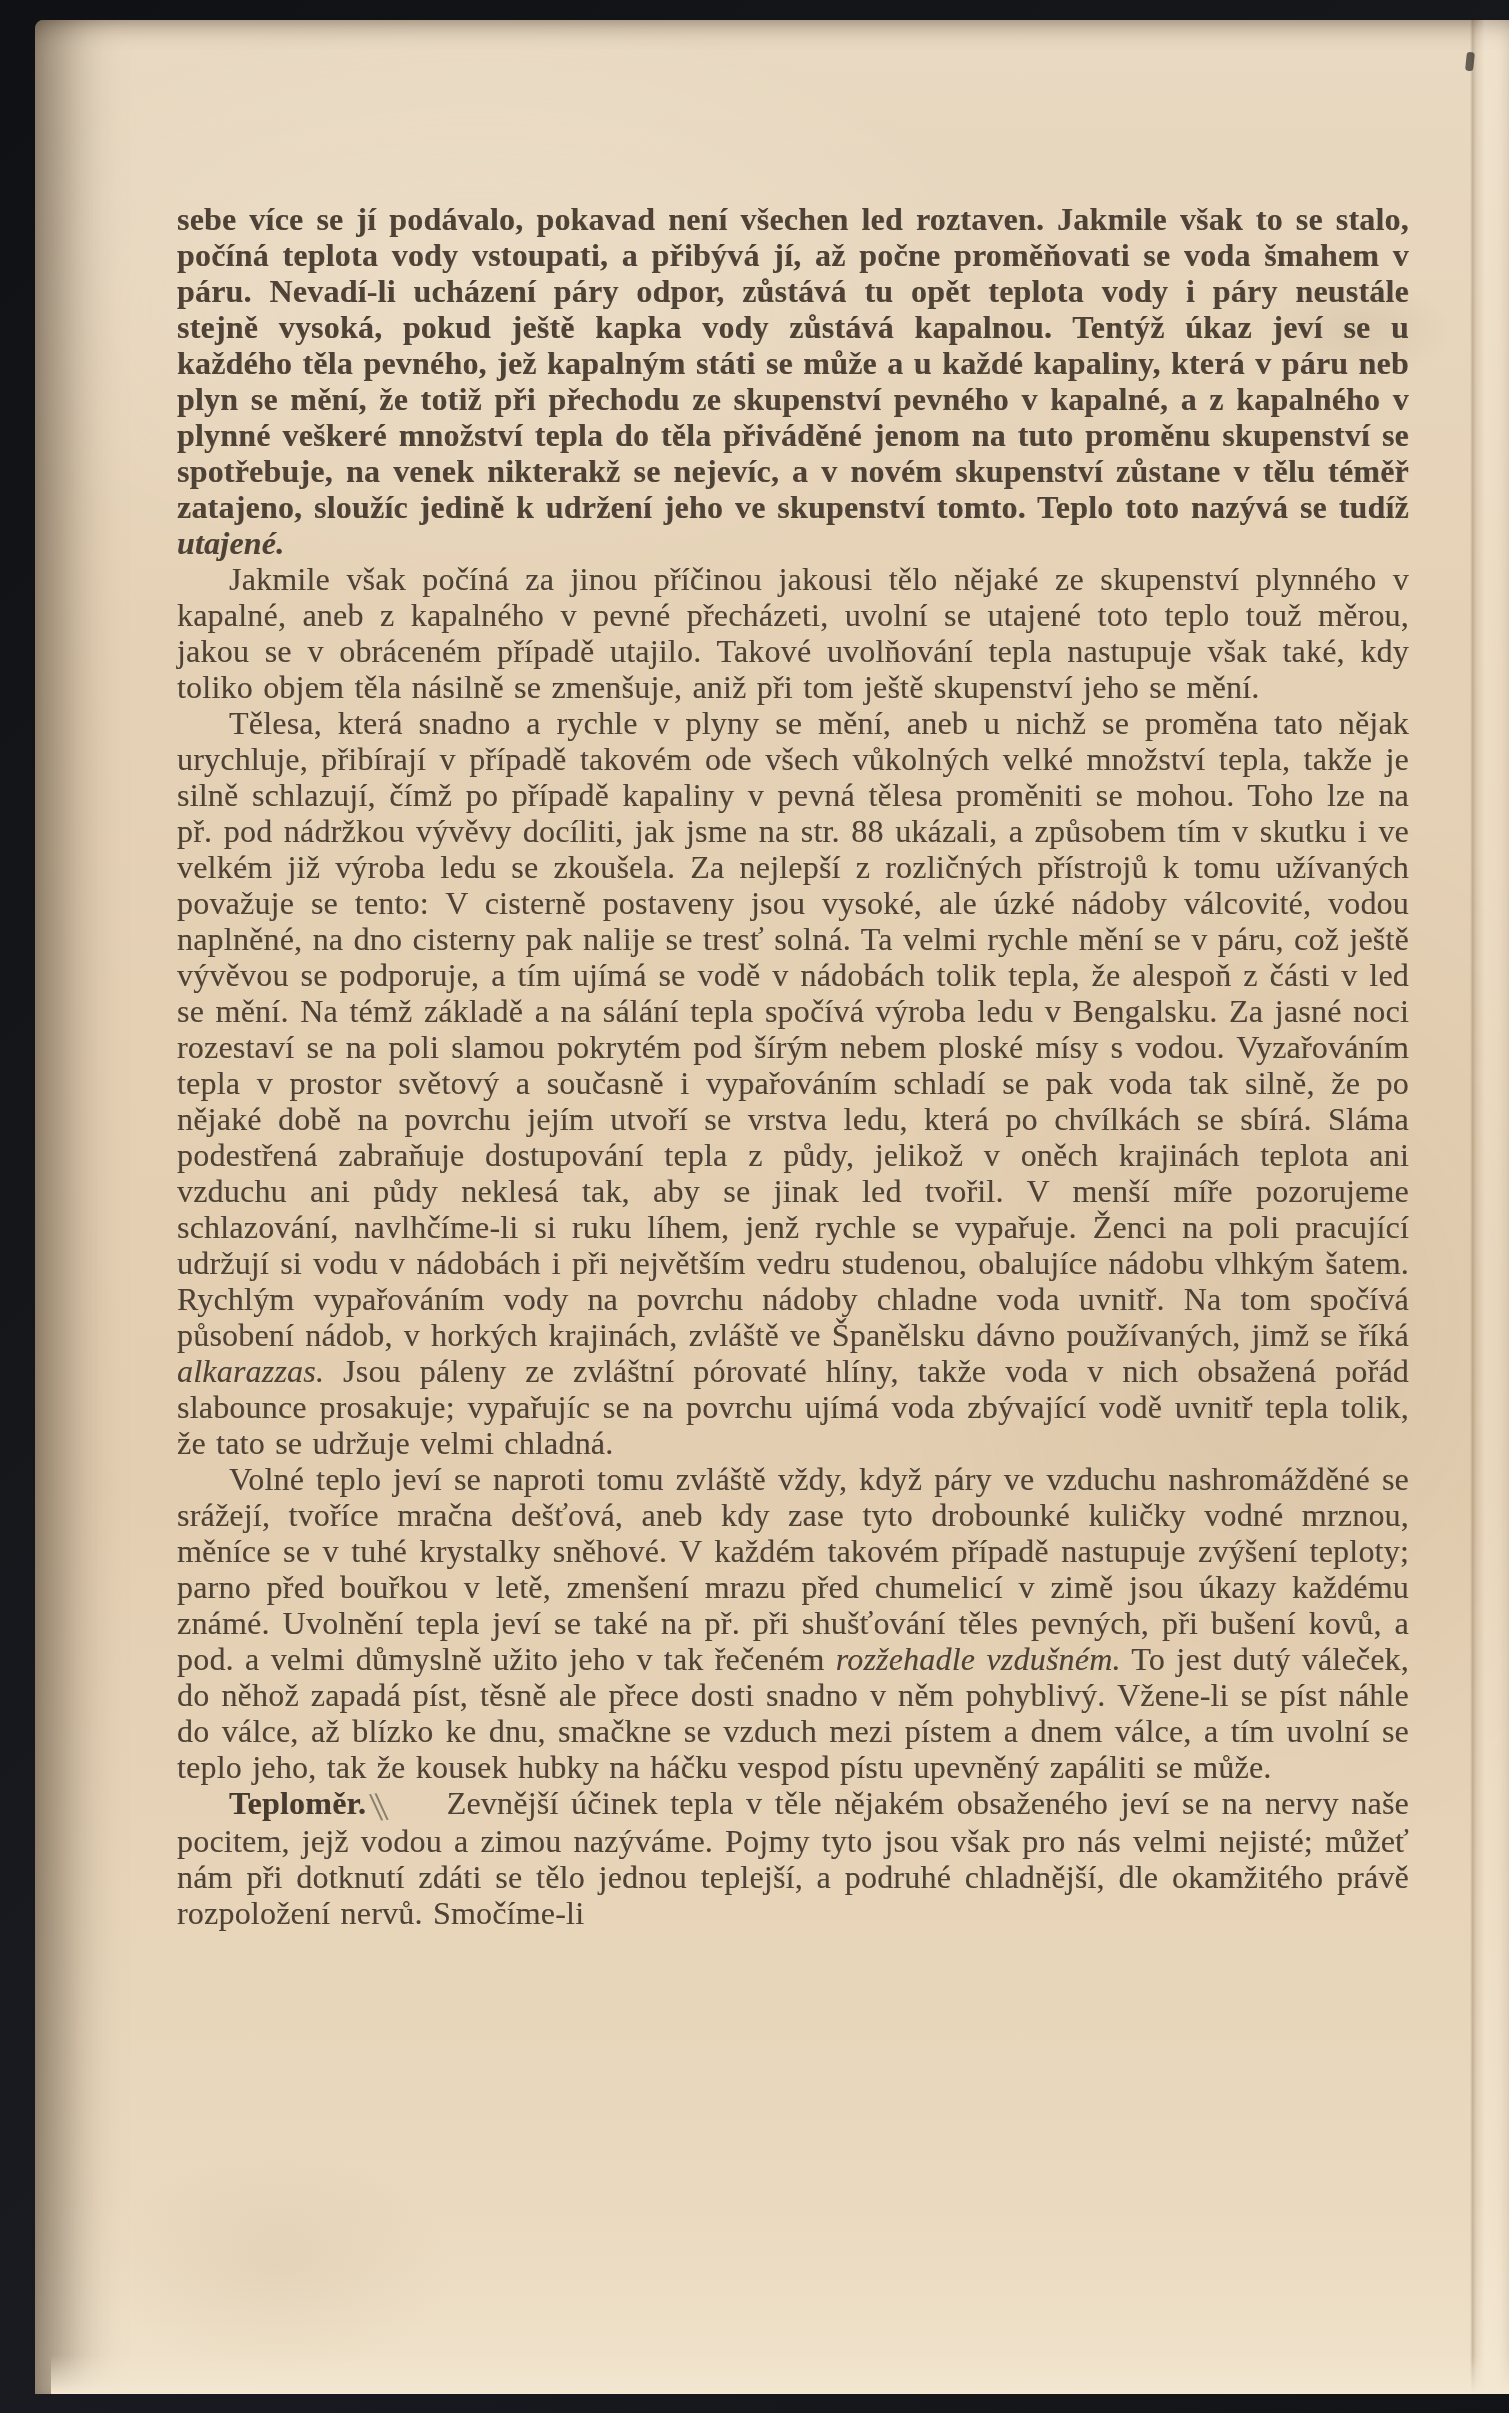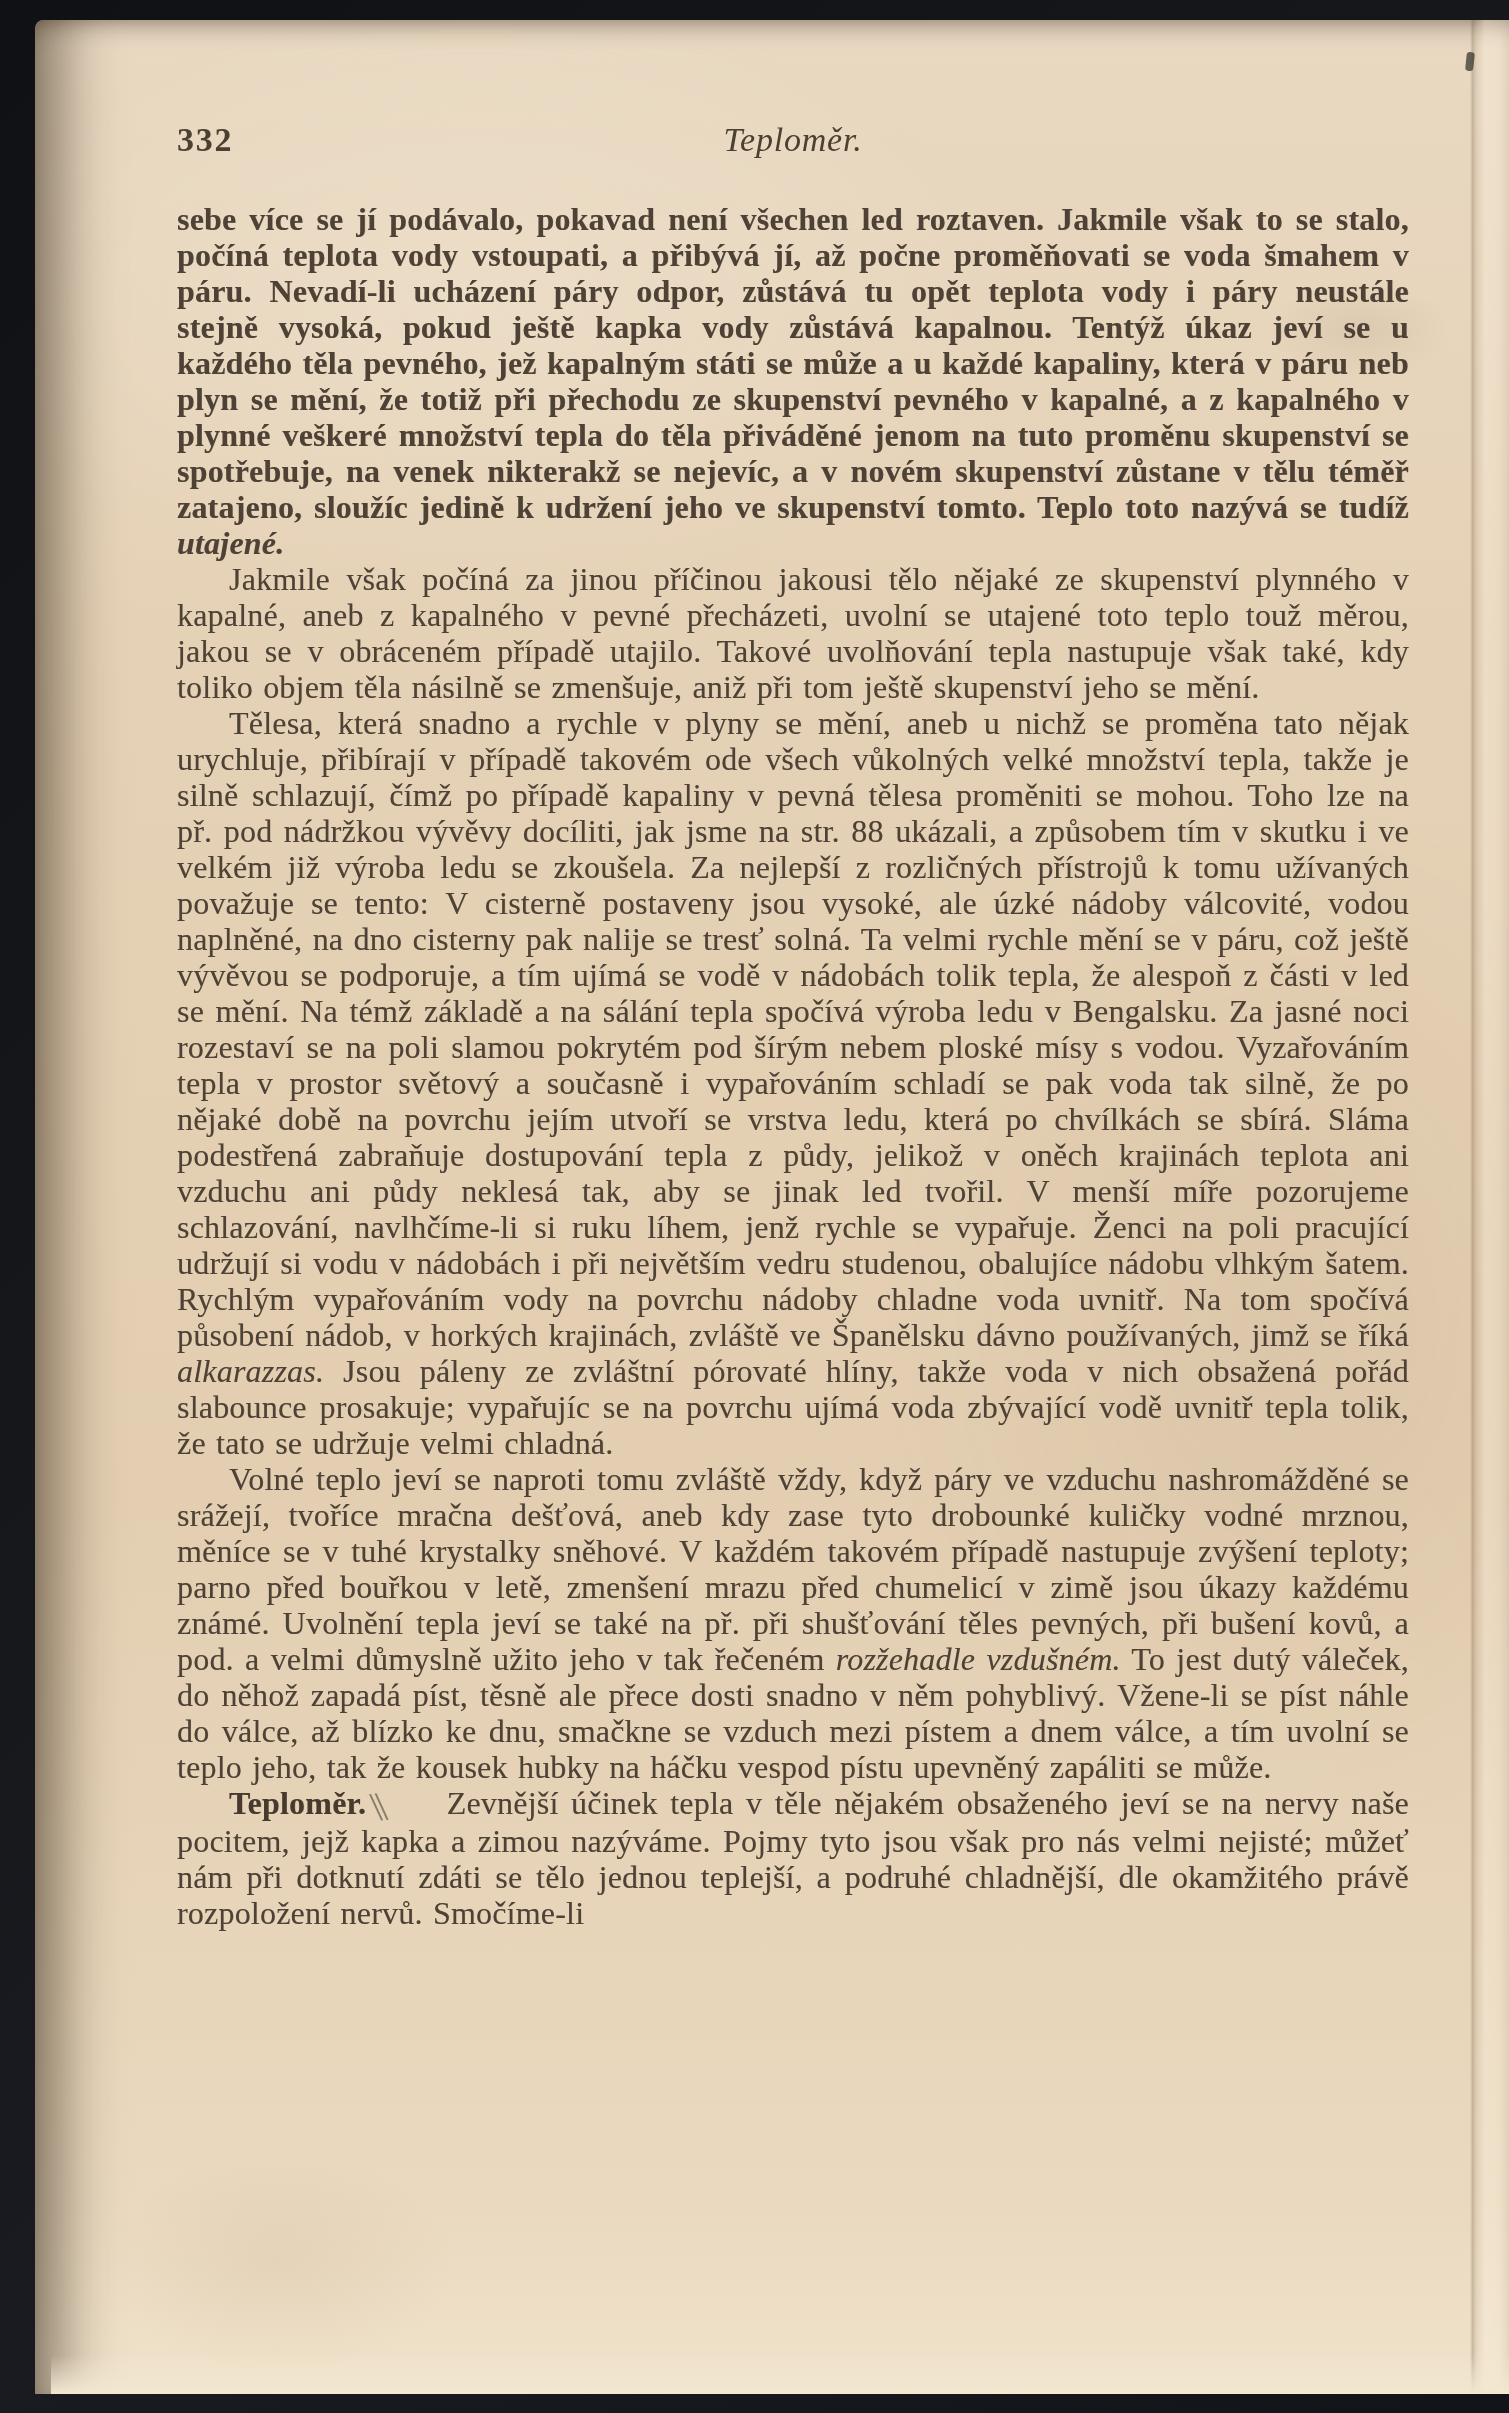--- a/index.html
+++ b/index.html
@@ -110,26 +110,22 @@
 <body>
 
 <div class="scan">
   <div class="sheet"></div>
   <div class="stain-a"></div>
   <div class="stain-b"></div>
   <div class="fold"></div>
   <div class="fold-notch"></div>
   <div class="bottom-edge"></div>
 
-  <div class="page-header">
-    <span class="page-number">332</span>
-    <span class="running-title">Teploměr.</span>
-  </div>
 
   <div class="body-text" id="body-text">
       <p class="no-indent"><span>sebe více se jí podávalo, pokavad není všechen led roztaven. Jakmile však to se stalo, počíná teplota vody vstoupati, a přibývá jí, až počne proměňovati se voda šmahem v páru. Nevadí-li ucházení páry odpor, zůstává tu opět teplota vody i páry neustále stejně vysoká, pokud ještě kapka vody zůstává kapalnou. Tentýž úkaz jeví se u každého těla pevného, jež kapalným státi se může a u každé kapaliny, která v páru neb plyn se mění, že totiž při přechodu ze skupenství pevného v kapalné, a z kapalného v plynné veškeré množství tepla do těla přiváděné jenom na tuto proměnu skupenství se spotřebuje, na venek nikterakž se nejevíc, a v novém skupenství zůstane v tělu téměř zatajeno, sloužíc jedině k udržení jeho ve skupenství tomto. Teplo toto nazývá se tudíž </span><span class="it">utajené.</span></p>
       <p><span>Jakmile však počíná za jinou příčinou jakousi tělo nějaké ze skupenství plynného v kapalné, aneb z kapalného v pevné přecházeti, uvolní se utajené toto teplo touž měrou, jakou se v obráceném případě utajilo. Takové uvolňování tepla nastupuje však také, kdy toliko objem těla násilně se zmenšuje, aniž při tom ještě skupenství jeho se mění.</span></p>
       <p><span>Tělesa, která snadno a rychle v plyny se mění, aneb u nichž se proměna tato nějak urychluje, přibírají v případě takovém ode všech vůkolných velké množství tepla, takže je silně schlazují, čímž po případě kapaliny v pevná tělesa proměniti se mohou. Toho lze na př. pod nádržkou vývěvy docíliti, jak jsme na str. 88 ukázali, a způsobem tím v skutku i ve velkém již výroba ledu se zkoušela. Za nejlepší z rozličných přístrojů k tomu užívaných považuje se tento: V cisterně postaveny jsou vysoké, ale úzké nádoby válcovité, vodou naplněné, na dno cisterny pak nalije se tresť solná. Ta velmi rychle mění se v páru, což ještě vývěvou se podporuje, a tím ujímá se vodě v nádobách tolik tepla, že alespoň z části v led se mění. Na témž základě a na sálání tepla spočívá výroba ledu v Bengalsku. Za jasné noci rozestaví se na poli slamou pokrytém pod šírým nebem ploské mísy s vodou. Vyzařováním tepla v prostor světový a současně i vypařováním schladí se pak voda tak silně, že po nějaké době na povrchu jejím utvoří se vrstva ledu, která po chvílkách se sbírá. Sláma podestřená zabraňuje dostupování tepla z půdy, jelikož v oněch krajinách teplota ani vzduchu ani půdy neklesá tak, aby se jinak led tvořil. V menší míře pozorujeme schlazování, navlhčíme-li si ruku líhem, jenž rychle se vypařuje. Ženci na poli pracující udržují si vodu v nádobách i při největším vedru studenou, obalujíce nádobu vlhkým šatem. Rychlým vypařováním vody na povrchu nádoby chladne voda uvnitř. Na tom spočívá působení nádob, v horkých krajinách, zvláště ve Španělsku dávno používaných, jimž se říká </span><span class="it">alkarazzas.</span><span> Jsou páleny ze zvláštní pórovaté hlíny, takže voda v nich obsažená pořád slabounce prosakuje; vypařujíc se na povrchu ujímá voda zbývající vodě uvnitř tepla tolik, že tato se udržuje velmi chladná.</span></p>
       <p><span>Volné teplo jeví se naproti tomu zvláště vždy, když páry ve vzduchu nashromážděné se srážejí, tvoříce mračna dešťová, aneb kdy zase tyto drobounké kuličky vodné mrznou, měníce se v tuhé krystalky sněhové. V každém takovém případě nastupuje zvýšení teploty; parno před bouřkou v letě, zmenšení mrazu před chumelicí v zimě jsou úkazy každému známé. Uvolnění tepla jeví se také na př. při shušťování těles pevných, při bušení kovů, a pod. a velmi důmyslně užito jeho v tak řečeném </span><span class="it">rozžehadle vzdušném.</span><span> To jest dutý váleček, do něhož zapadá píst, těsně ale přece dosti snadno v něm pohyblivý. Vžene-li se píst náhle do válce, až blízko ke dnu, smačkne se vzduch mezi pístem a dnem válce, a tím uvolní se teplo jeho, tak že kousek hubky na háčku vespod pístu upevněný zapáliti se může.</span></p>
-      <p><span class="bd">Teploměr.</span><span class="pencil-mark">⫽</span><span>Zevnější účinek tepla v těle nějakém obsaženého jeví se na nervy naše pocitem, jejž kapka a zimou nazýváme. Pojmy tyto jsou však pro nás velmi nejisté; můžeť nám při dotknutí zdáti se tělo jednou teplejší, a podruhé chladnější, dle okamžitého právě rozpoložení nervů. Smočíme-li</span></p>
+      <p><span class="bd">Teploměr.</span><span class="pencil-mark">⫽</span><span>Zevnější účinek tepla v těle nějakém obsaženého jeví se na nervy naše pocitem, jejž vodou a zimou nazýváme. Pojmy tyto jsou však pro nás velmi nejisté; můžeť nám při dotknutí zdáti se tělo jednou teplejší, a podruhé chladnější, dle okamžitého právě rozpoložení nervů. Smočíme-li</span></p>
     </div>
 </div>
 
 
 </body></html>

